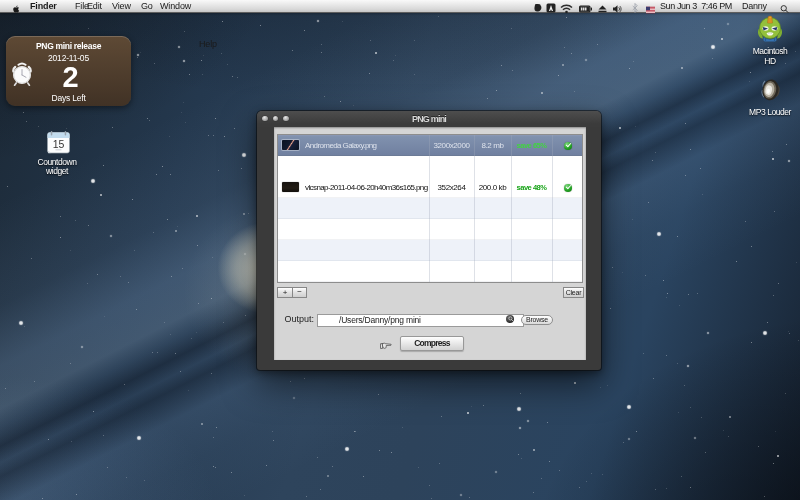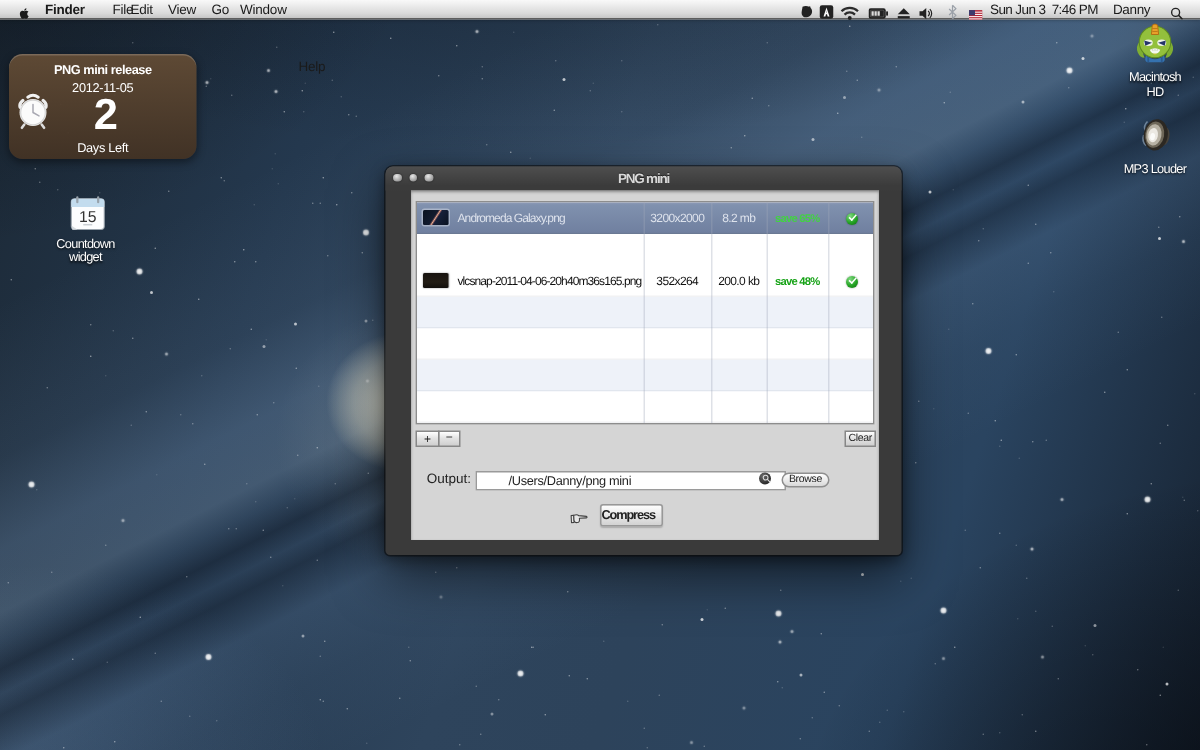--- a/index.html
+++ b/index.html
@@ -350,23 +350,23 @@
 font-size:8px;color:#222;text-align:center;box-sizing:border-box;}
 
 #outlabel{position:absolute;left:0px;top:187px;width:40px;text-align:right;font-size:9px;color:#222;}
 #outfield{position:absolute;left:43px;top:187px;width:184px;height:11px;background:#fff;border:1px solid #9a9a9a;
 font-size:8.5px;line-height:11px;color:#222;padding-left:21px;letter-spacing:-0.2px;}
 #magbtn{position:absolute;left:232px;top:187.5px;width:8px;height:8px;border-radius:50%;
 background:radial-gradient(circle at 35% 30%, #6a6a6a, #2c2c2c 70%);box-shadow:0 1px 1px rgba(255,255,255,0.5);}
 #browse{position:absolute;left:247px;top:188px;width:32px;height:10px;border-radius:5px;
 background:linear-gradient(#ffffff,#d9d9d9);border:1px solid #8f8f8f;box-sizing:border-box;
 font-size:7px;letter-spacing:-0.2px;line-height:8px;color:#222;text-align:center;}
-#compress{position:absolute;left:126px;top:209px;width:42px;height:15px;border-radius:2px;
+#compress{position:absolute;left:126px;top:209px;width:64px;height:15px;border-radius:2px;
 background:linear-gradient(#fefefe,#e8e8e8 50%,#d2d2d2);border:1px solid #989898;box-sizing:border-box;
-font-size:8.5px;font-weight:bold;letter-spacing:-0.75px;line-height:13px;color:#222;box-shadow:0 1px 1px rgba(0,0,0,0.2);}
+font-size:8.5px;font-weight:bold;letter-spacing:-0.75px;line-height:13px;color:#222;text-align:center;box-shadow:0 1px 1px rgba(0,0,0,0.2);}
 </style>
 </head>
 <body>
 <div id="desk">
   <div id="band"></div>
   <div id="vig"></div>
   <div class="s1"></div>
   <div class="s2"></div>
 </div>
 

